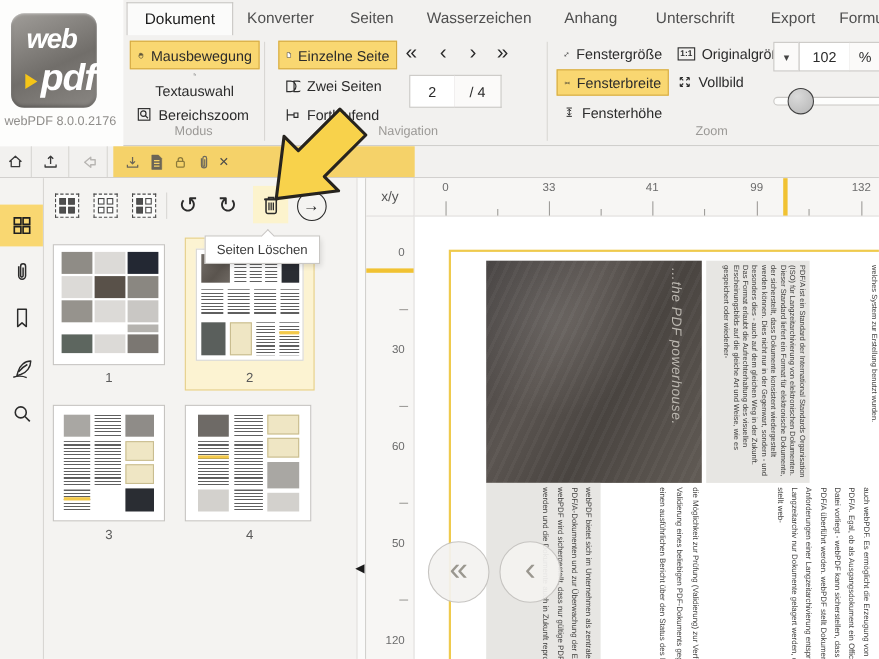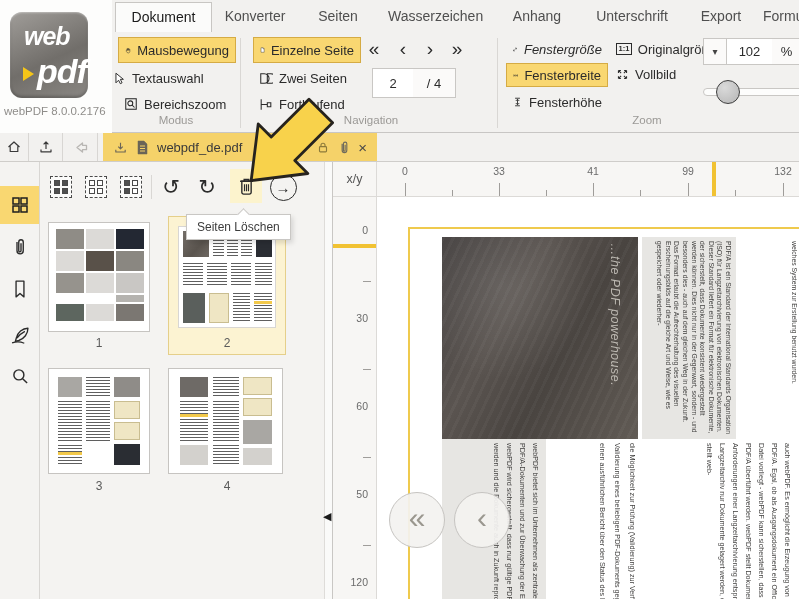--- a/index.html
+++ b/index.html
@@ -145,21 +145,21 @@
   <div class="tab" style="left:594px;width:76px;">Unterschrift</div>
   <div class="tab" style="left:698px;width:46px;">Export</div>
   <div class="tab" style="left:763px;width:70px;text-align:left;">Formulare</div>
 
   <div class="rbtn act" style="left:118px;top:37px;width:118px;align-items:center;">
     <svg class="ic" width="15" height="15" viewBox="0 0 16 16" fill="none" stroke="#2b2b2b" stroke-width="1.2">
       <path d="M4.5 8V4.4a1 1 0 0 1 2 0V8M6.5 7.5V3.4a1 1 0 0 1 2 0v4.1M8.5 7.5V4a1 1 0 0 1 2 0v4M10.5 8V5.4a1 1 0 0 1 2 0V10c0 2.5-1.5 4.3-4 4.3S4.3 12.7 3.6 10.7L3 8.8c-.3-.9.8-1.4 1.3-.6l.7 1"></path>
     </svg>
     <span>Mausbewegung</span>
   </div>
-  <div class="rbtn" style="left:106px;top:66px;width:118px;">
+  <div class="rbtn" style="left:118px;top:66px;width:118px;flex-direction:column;">
     <svg class="ic" width="14" height="14" viewBox="0 0 16 16" fill="#fff" stroke="#2b2b2b" stroke-width="1.1" stroke-linejoin="round">
       <path d="M4.5 2.5v11l3-3 2 4 2-1-2-4h3.5z"></path>
     </svg>
     <span>Textauswahl</span>
   </div>
   <div class="rbtn" style="left:118px;top:92px;width:118px;">
     <svg class="ic" width="14" height="14" viewBox="0 0 16 16" fill="none" stroke="#2b2b2b" stroke-width="1.2">
       <rect x="2" y="2" width="12" height="12"></rect>
         <circle cx="7.2" cy="7.2" r="2.8"></circle>
         <path d="M9.3 9.3 12 12"></path>
@@ -190,21 +190,21 @@
   </div>
   <div class="chev" style="left:362px;">«</div>
   <div class="chev" style="left:391px;">‹</div>
   <div class="chev" style="left:418px;">›</div>
   <div class="chev" style="left:445px;">»</div>
   <input class="box-input" style="left: 372px; top: 68px; width: 42px; height: 30px;" value="2">
   <div class="box-cell" style="left:413px;top:68px;width:43px;height:30px;">/ 4</div>
   <div class="grp-label" style="left:245px;top:114px;width:252px;">Navigation</div>
   <div class="vdiv" style="left:497px;top:38px;height:90px;"></div>
 
-  <div class="rbtn" style="left:506px;top:38px;width:102px;height:22px;font-style:italic;">
+  <div class="rbtn" style="left:506px;top:38px;width:102px;height:22px;">
     <svg class="ic" width="13" height="13" viewBox="0 0 16 16" fill="none" stroke="#2b2b2b" stroke-width="1.3">
       <path d="M4 12 12 4M12 4h-3.5M12 4v3.5M4 12h3.5M4 12V8.5"></path>
     </svg>
     <span>Fenstergröße</span>
   </div>
   <div class="rbtn act" style="left:506px;top:63px;width:102px;height:24px;">
     <svg class="ic" width="14" height="13" viewBox="0 0 16 16" fill="none" stroke="#2b2b2b" stroke-width="1.3">
       <path d="M2.5 4.5v7M13.5 4.5v7M4 8h8M6.5 5.5 4 8l2.5 2.5M9.5 5.5 12 8l-2.5 2.5"></path>
     </svg>
     <span>Fensterbreite</span>
@@ -249,21 +249,20 @@
       </svg>
     </div>
     <div class="abs" id="doc-tab">
       <svg class="tab-ico" width="15" height="15" viewBox="0 0 16 16" fill="none" stroke="#6b6557" stroke-width="1.2" stroke-linejoin="round">
         <path d="M8 3v6.5M5.6 7.1 8 9.5l2.4-2.4M3 10.5v2.3h10v-2.3"></path>
       </svg>
       <svg class="tab-ico" width="13" height="15" viewBox="0 0 13 15" fill="#6b6557" stroke="#6b6557" stroke-width="0.5">
         <path d="M2 1h6l3 3v10H2z"></path>
           <path d="M4 6h5M4 8.5h5M4 11h5" stroke="#f5d269" stroke-width="1" fill="none"></path>
       </svg>
-      <span id="doc-title">webpdf_de.pdf</span>
       <svg class="tab-ico" width="14" height="15" viewBox="0 0 16 16" fill="none" stroke="#8c7a3a" stroke-width="1.3">
         <rect x="4" y="7" width="8" height="6" rx="1"></rect>
           <path d="M5.7 7V5.4a2.3 2.3 0 0 1 4.6 0V7"></path>
       </svg>
       <svg class="tab-ico" width="12" height="15" viewBox="0 0 12 16" fill="none" stroke="#6e6a5c" stroke-width="1.2">
         <path d="M4 4v7a2.5 2.5 0 0 0 5 0V4a1.8 1.8 0 0 0-3.6 0v7a.9.9 0 0 0 1.8 0V5"></path>
       </svg>
       <span id="close-x">×</span>
     </div>
   </div>

